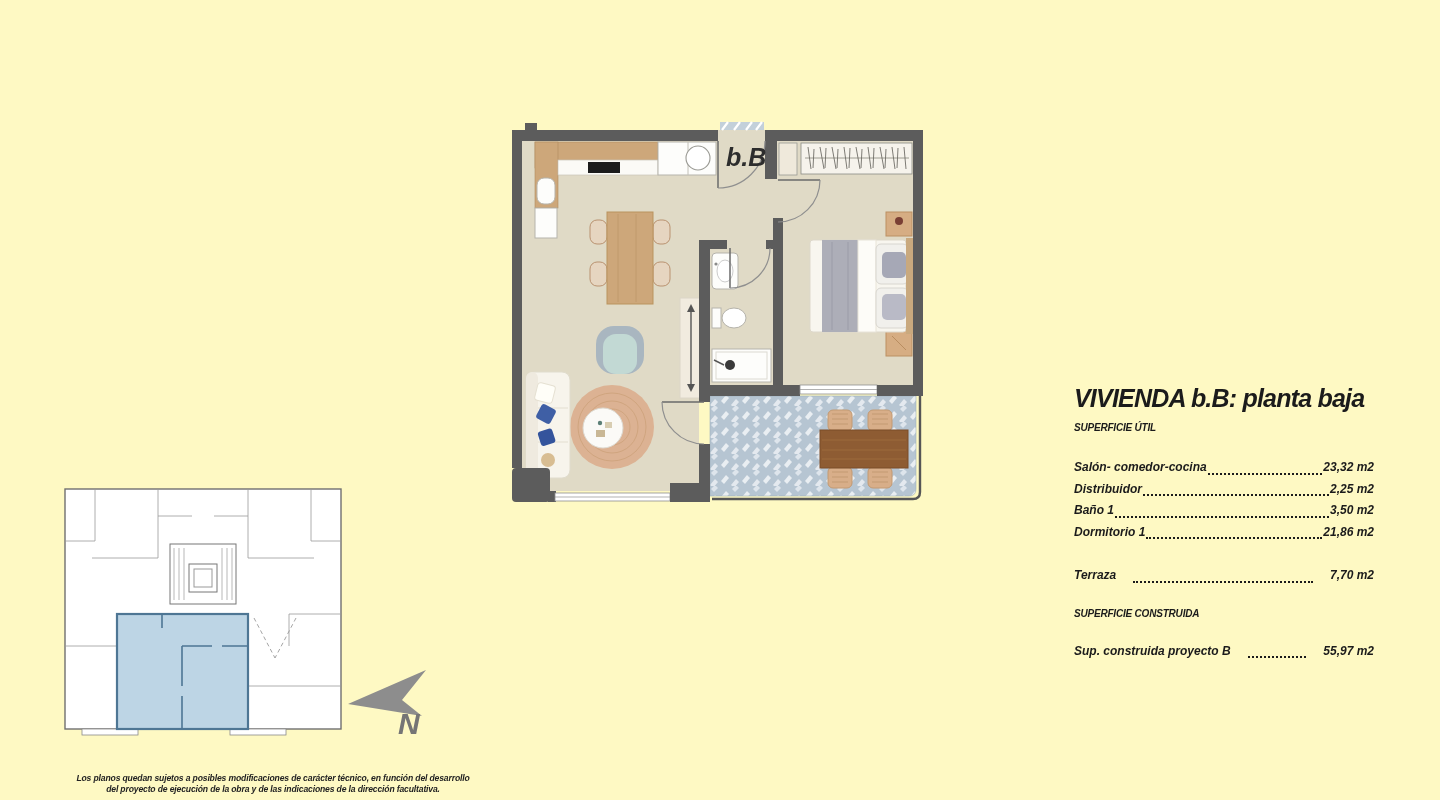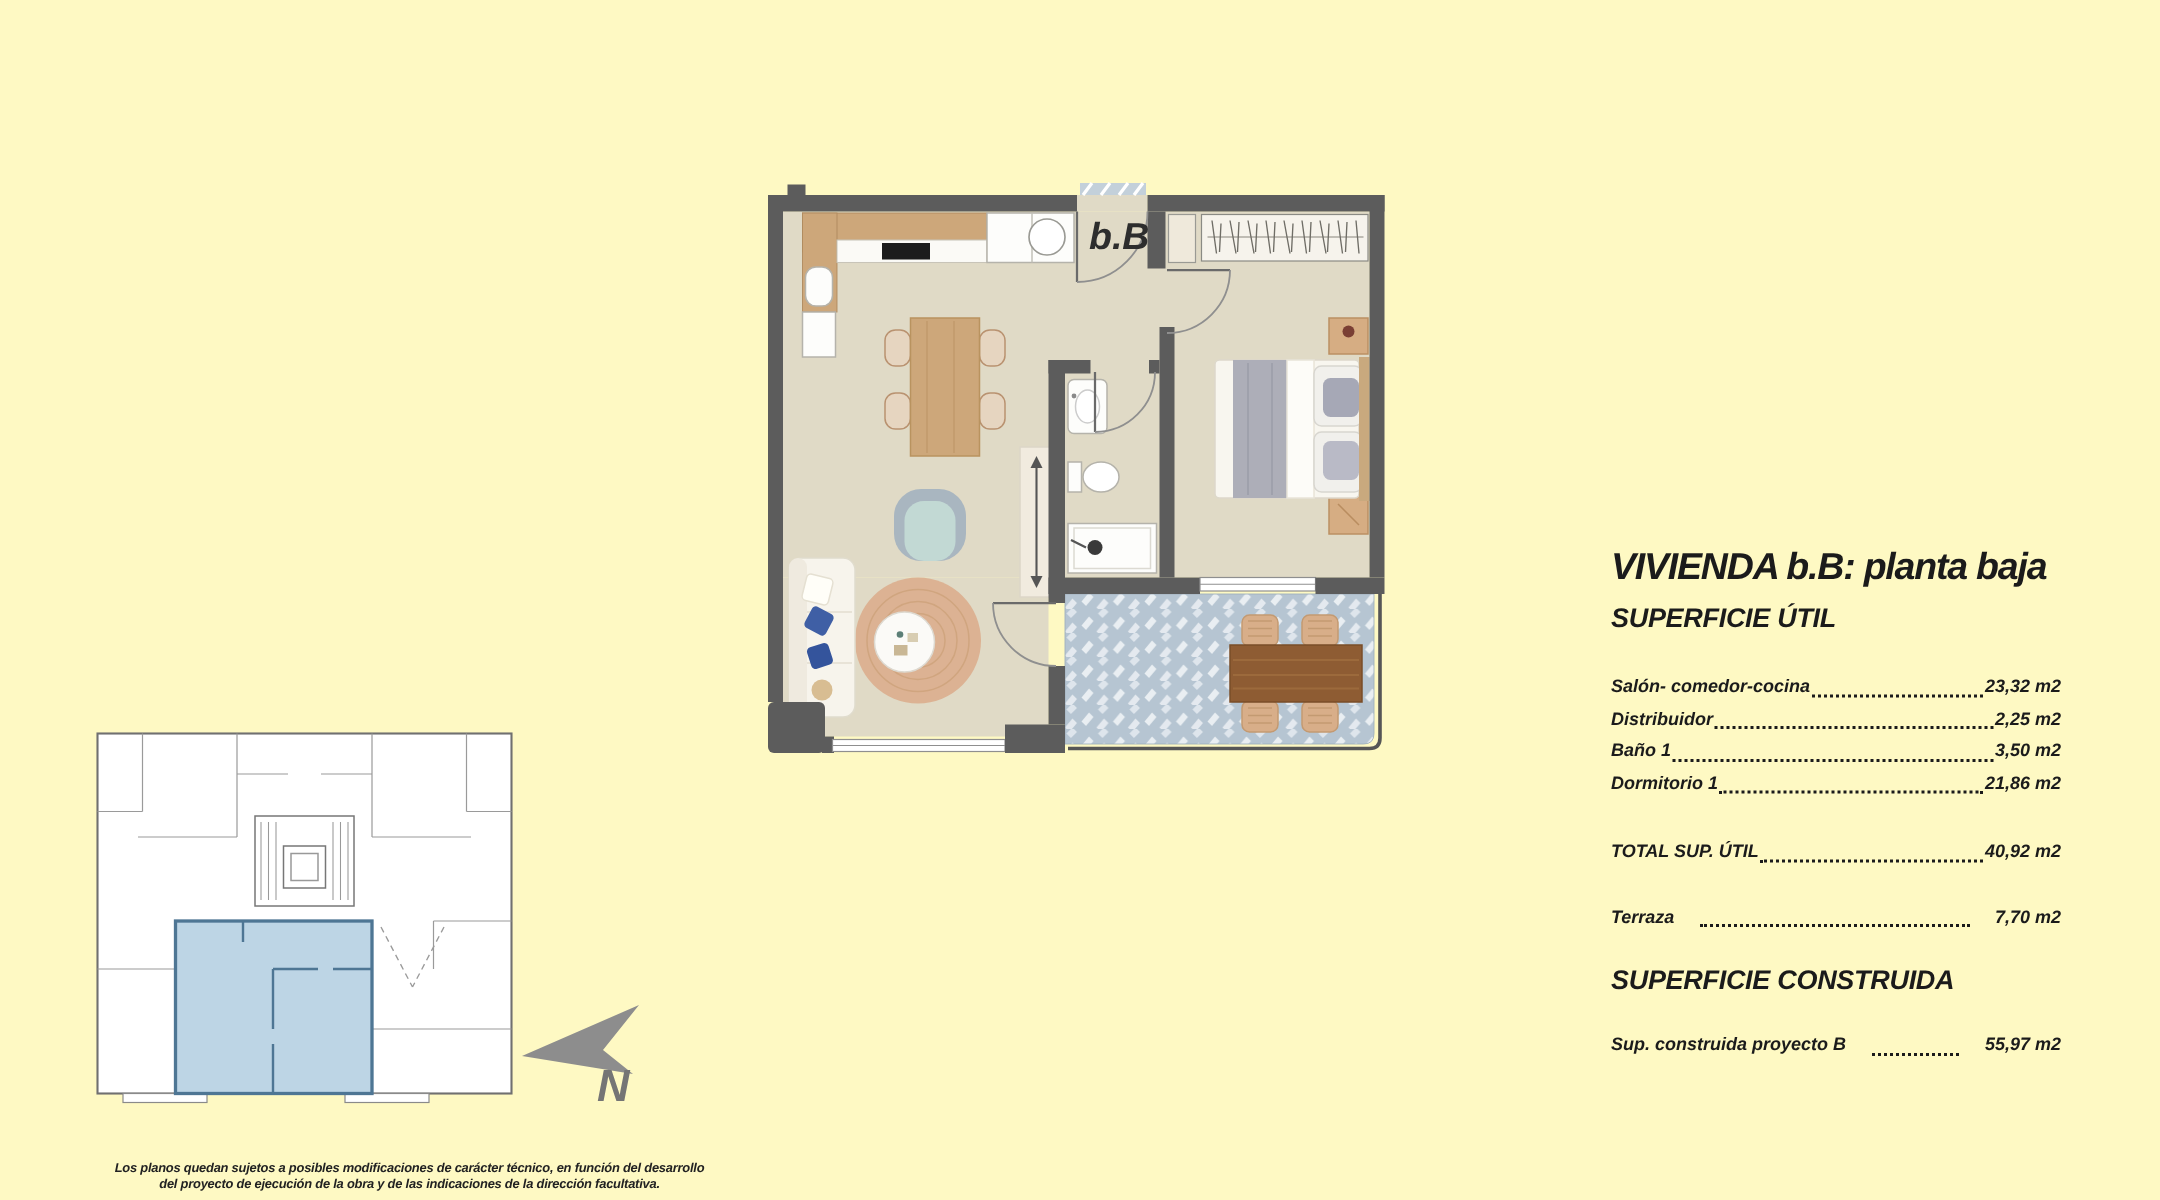--- a/index.html
+++ b/index.html
@@ -10,23 +10,23 @@
   
   .wall{fill:var(--wall,#5c5c5c);}
   .floor{fill:var(--floor,#e0dac6);}
   .fixture{fill:#fdfdfb;stroke:#b5b3ab;stroke-width:1;}
   .wood{fill:var(--wood,#cda77a);stroke:#b08a5e;stroke-width:.6;}
   .arc{fill:none;stroke:#8f8f8f;stroke-width:1.2;}
   .leaf{stroke:#6a6a6a;stroke-width:1.5;}
   .planlabel{font-family:"Liberation Sans",sans-serif;font-weight:bold;font-size:25px;fill:#2d2d2d;}
 
   
-  .summary{left:1074px;top:364px;width:300px;}
+  .summary{left:1074px;top:384px;width:300px;}
   .title{font-size:25px;font-weight:700;letter-spacing:-.8px;white-space:nowrap;}
-  .subhead{margin-top:9px;font-size:18px;font-weight:700;letter-spacing:-.2px;}
+  .subhead{margin-top:9px;font-size:10px;font-weight:700;letter-spacing:-.2px;}
   .rows{margin-top:24px;}
   .row{display:flex;align-items:flex-end;font-size:12px;font-weight:600;line-height:21.5px;white-space:nowrap;}
   .row .lead{flex:1;border-bottom:2.6px dotted #1b1b1b;margin:0 1px 4px 1px;}
   .mt24{margin-top:24px;} .mt22{margin-top:22px;gap:16px;} .mt21{margin-top:21px;}
 
   
   .note{left:63px;top:763px;width:420px;font-weight:700;color:#222;}
   .note .nhead{font-size:9.5px;}
   .note .nline{font-size:8.6px;letter-spacing:-.15px;line-height:11px;white-space:nowrap;text-align:center;}
   .note .np{margin-top:10px;}
@@ -251,25 +251,20 @@
           <span class="lead"></span>
           <span class="val">3,50 m2</span>
       </div>
       <div class="row">
         <span class="lbl">Dormitorio 1</span>
           <span class="lead"></span>
           <span class="val">21,86 m2</span>
       </div>
     </div>
 
-    <div class="row mt24">
-      <span class="lbl">TOTAL SUP. ÚTIL</span>
-        <span class="lead"></span>
-        <span class="val">40,92 m2</span>
-    </div>
 
     <div class="row mt22">
       <span class="lbl">Terraza</span>
         <span class="lead"></span>
         <span class="val">7,70 m2</span>
     </div>
 
     <div class="subhead mt21">SUPERFICIE CONSTRUIDA</div>
 
     <div class="row mt22">

